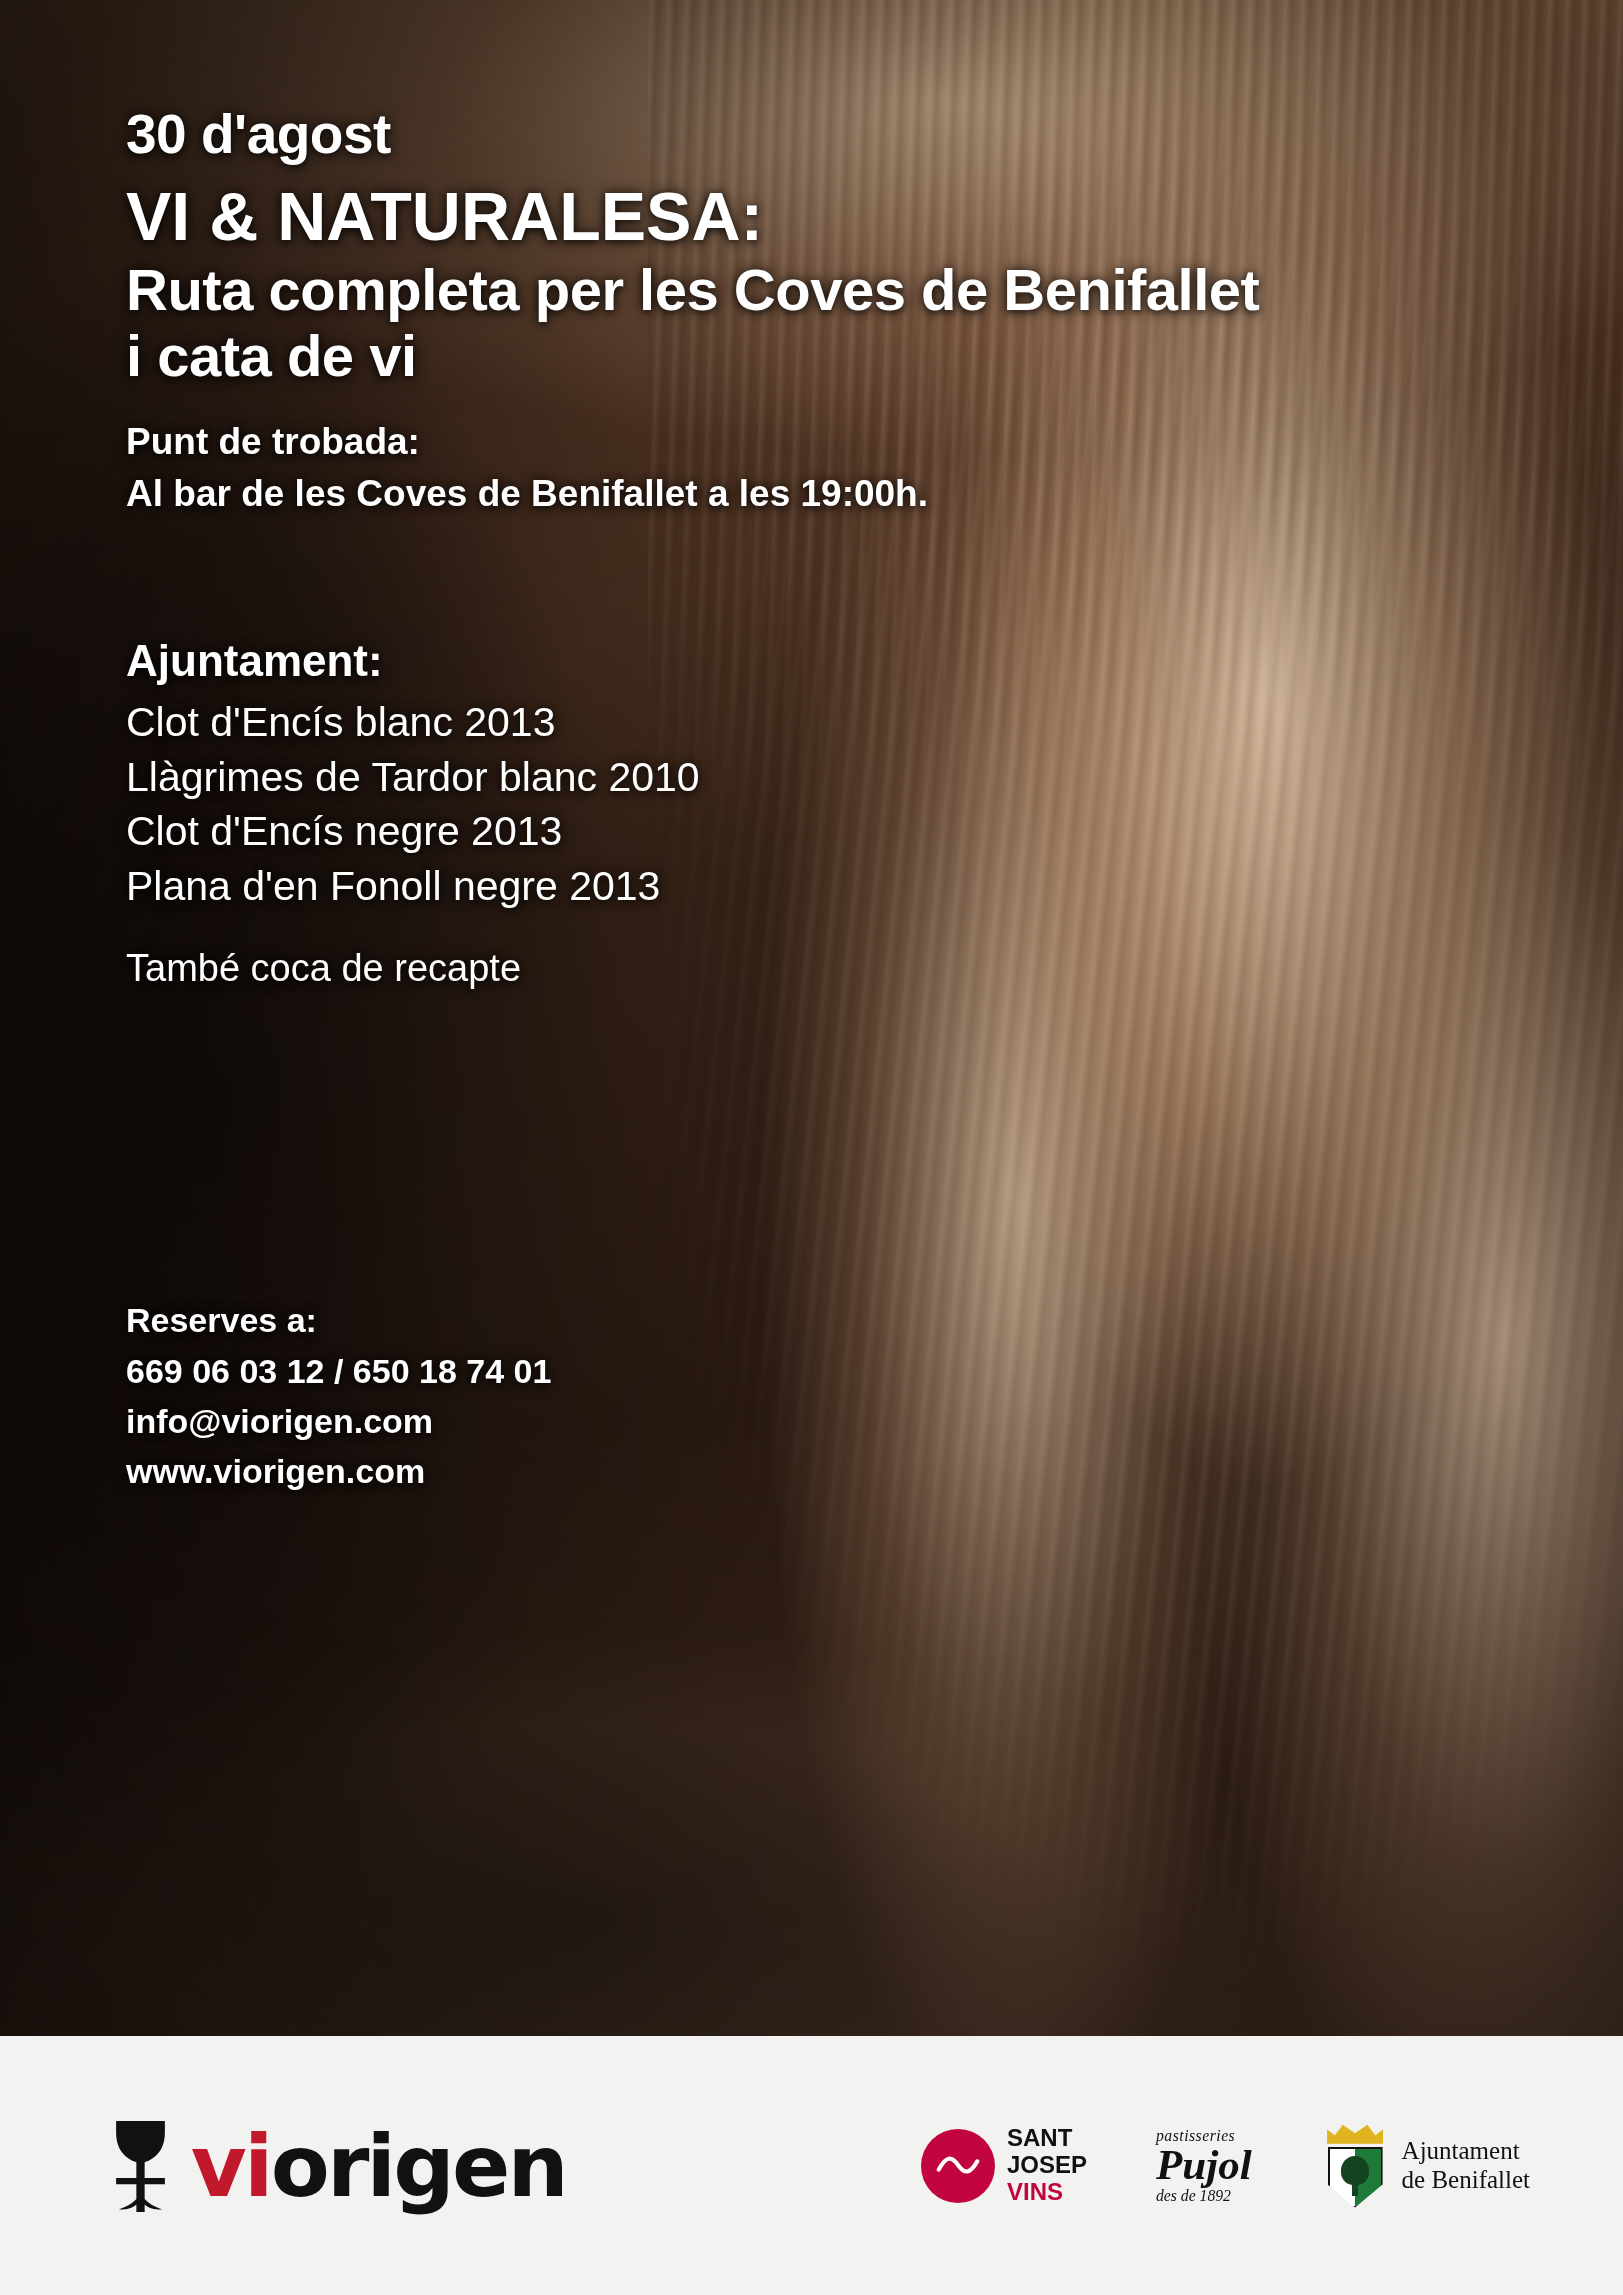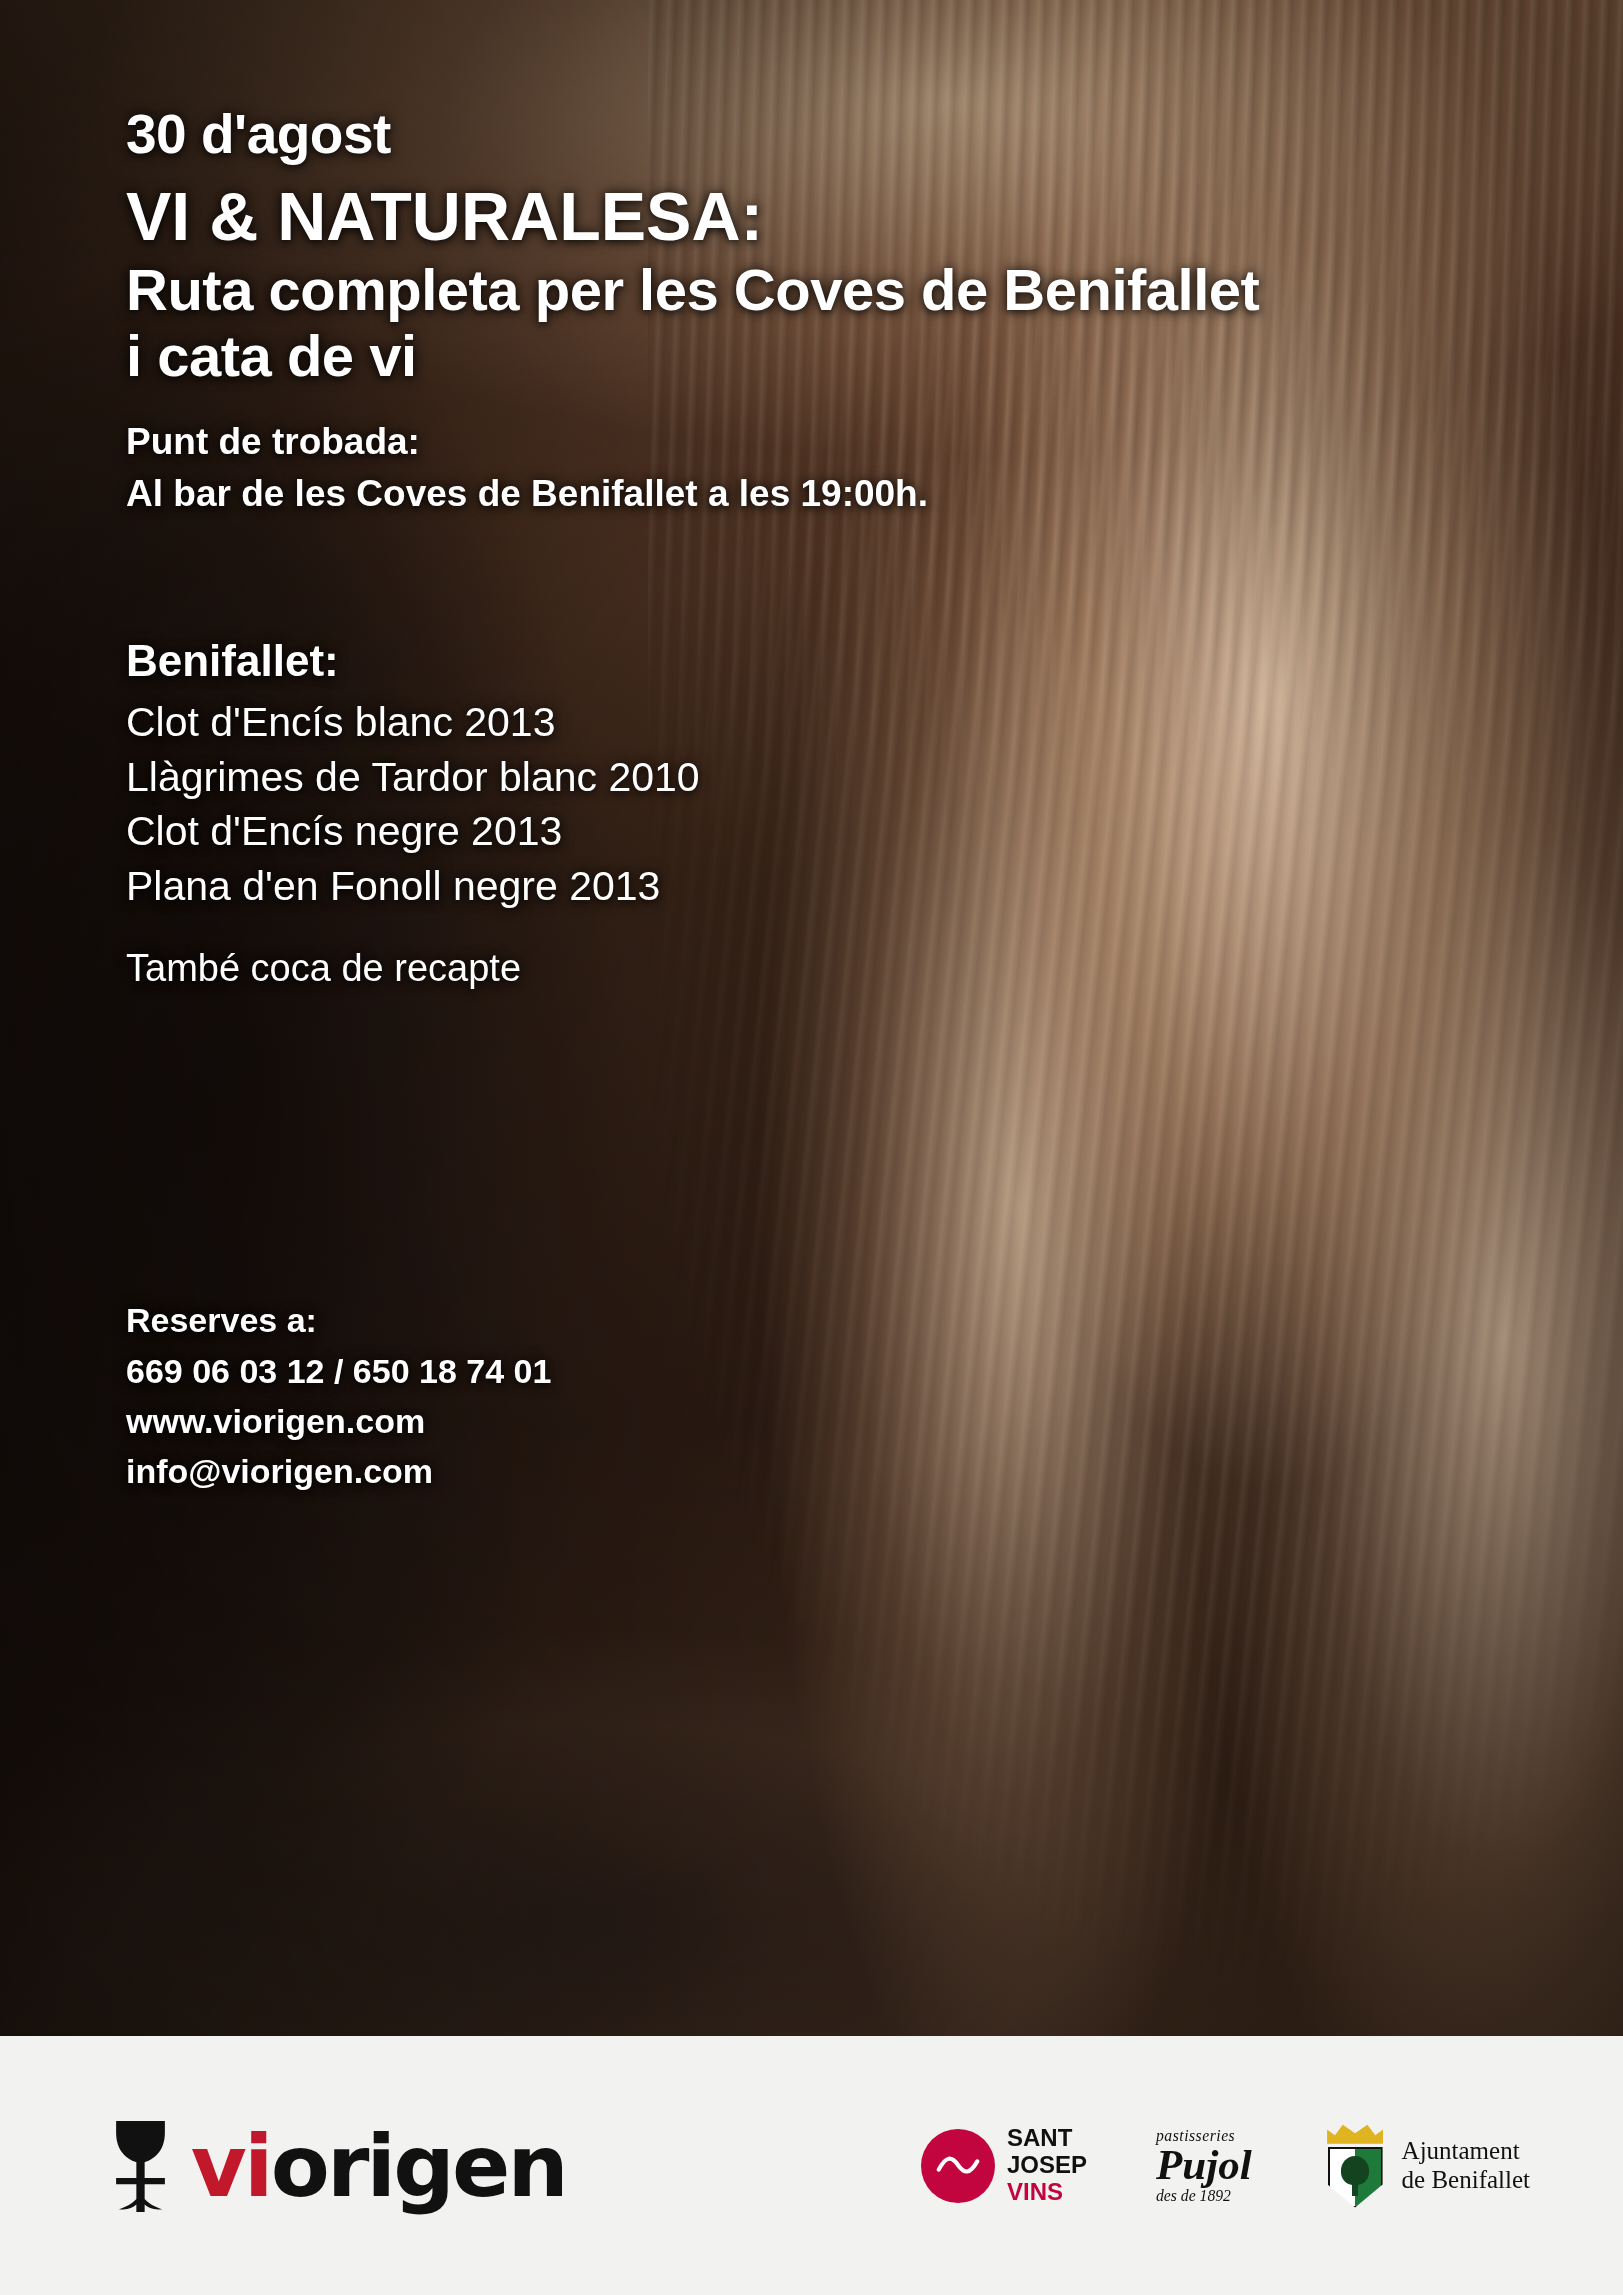--- a/index.html
+++ b/index.html
@@ -271,36 +271,36 @@
     <div class="title-sub">
       <div>Ruta completa per les Coves de Benifallet</div>
       <div>i cata de vi</div>
     </div>
 
     <div class="meet-block">
       <div>Punt de trobada:</div>
       <div>Al bar de les Coves de Benifallet a les 19:00h.</div>
     </div>
 
-    <div class="section-head">Benifallet:</div>
+    <div class="section-head">Ajuntament:</div>
 
     <div class="wine-list">
       <div>Clot d'Encís blanc 2013</div>
       <div>Llàgrimes de Tardor blanc 2010</div>
       <div>Clot d'Encís negre 2013</div>
       <div>Plana d'en Fonoll negre 2013</div>
     </div>
 
     <div class="extra">També coca de recapte</div>
 
     <div class="contact">
       <div class="label">Reserves a:</div>
       <div class="line">669 06 03 12 / 650 18 74 01</div>
+      <div class="line">info@viorigen.com</div>
       <div class="line">www.viorigen.com</div>
-      <div class="line">info@viorigen.com</div>
     </div>
 
   </div>
 
   <div class="footer">
     <div class="footer-inner">
 
       <div class="viorigen">
         <svg class="glass-icon" viewBox="0 0 150 210">
           <path d="M22 8 H128 L128 34 C128 74 104 92 84 98 L84 132 L128 132 L128 146 L84 146 L84 178

